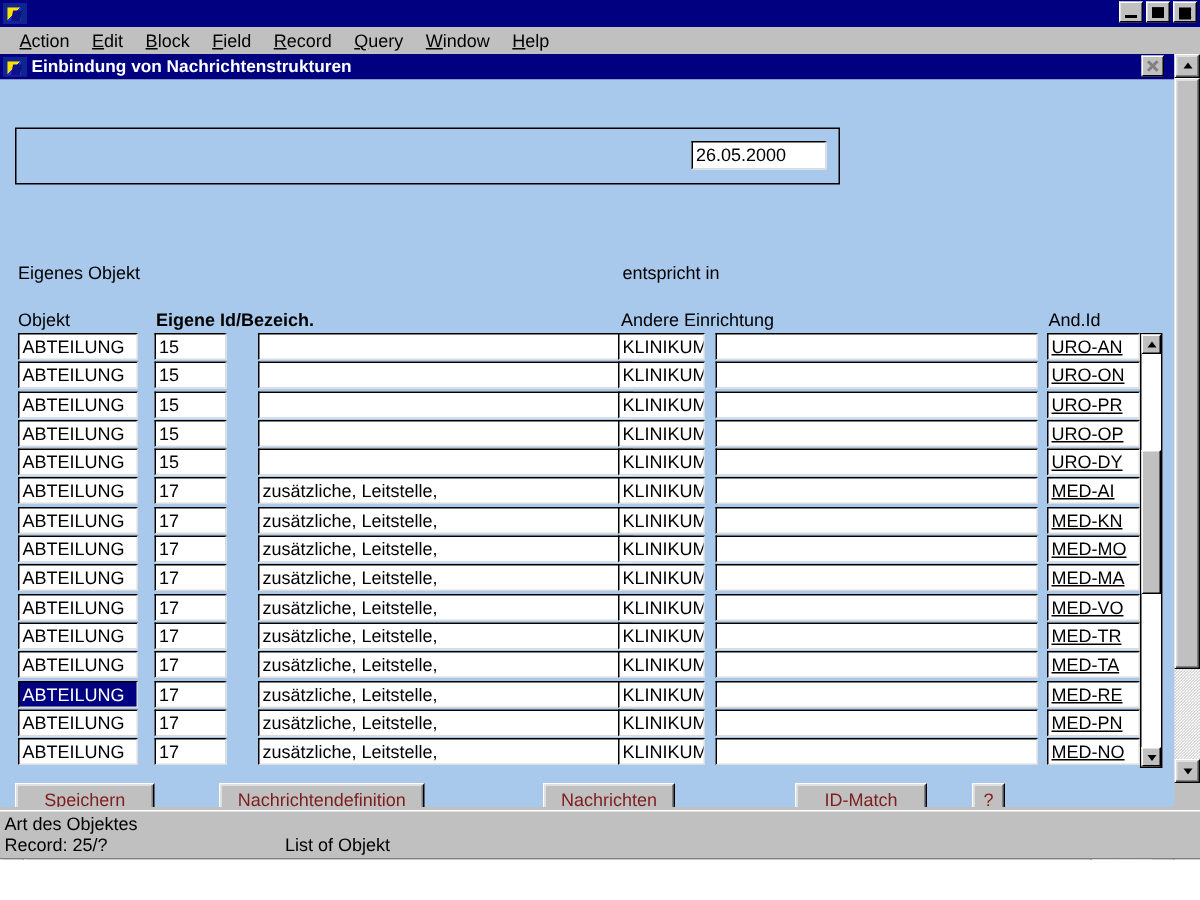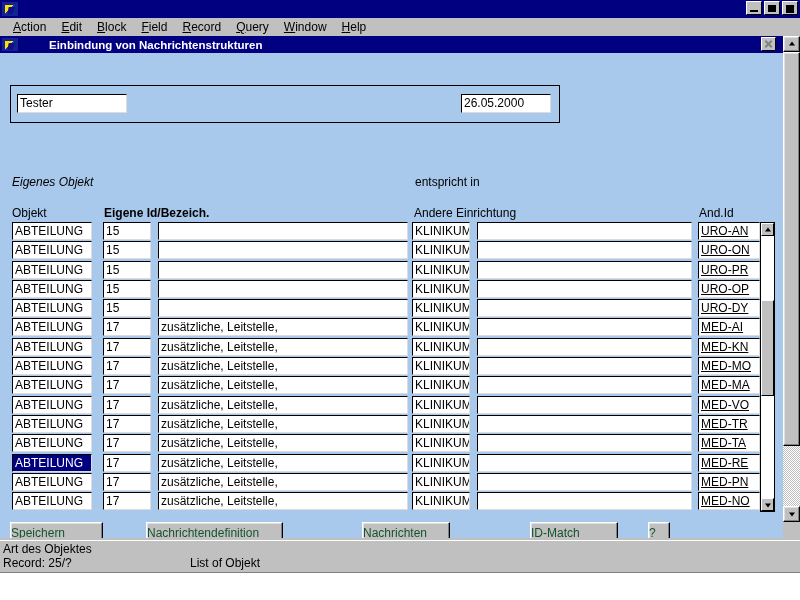--- a/index.html
+++ b/index.html
@@ -76,21 +76,21 @@
   
   .form-win{
     position:absolute;left:0;top:36px;width:800px;height:502px;
     background:#c0c0c0;
   }
   .form-title{
     position:absolute;left:0;top:0;width:800px;height:17px;
     background:#000080;color:#fff;display:flex;align-items:center;
   }
   .form-title .tb-icon{height:13px;}
-  .form-title .tb-title{font-size:11.5px;font-weight:bold;margin-left:28px;}
+  .form-title .tb-title{font-size:11.5px;font-weight:bold;}
   .form-close{
     position:absolute;right:24px;top:1px;width:15px;height:14px;
     background:#c0c0c0;
     border-top:1px solid #fff;border-left:1px solid #fff;
     border-right:1px solid #000;border-bottom:1px solid #000;
     box-sizing:border-box;
   }
   .form-close:before,.form-close:after{
     content:"";position:absolute;left:2px;top:5px;width:9px;height:2px;background:#808080;
   }
@@ -115,41 +115,41 @@
     font-size:12px;line-height:16px;
     padding:0 2px;
     white-space:nowrap;overflow:hidden;
     color:#000;
   }
   .f-tester{position:absolute;left:6px;top:8px;width:110px;height:19px;}
   .f-date{position:absolute;left:450px;top:8px;width:90px;height:19px;}
 
   
   .lbl{position:absolute;font-size:12px;color:#000;white-space:nowrap;}
-  .l-eig{left:12px;top:122px;font-style:italic;}
+  .l-eig{left:12px;top:122px;}
   .l-ent{left:415px;top:122px;}
   .l-objekt{left:12px;top:153px;}
   .l-eigid{left:104px;top:153px;font-weight:bold;}
   .l-andere{left:414px;top:153px;}
   .l-andid{left:699px;top:153px;}
 
   
   .grid{position:absolute;left:0;top:169px;width:783px;}
   .row{position:relative;height:19.3px;}
   .cell{
     position:absolute;top:0;height:18px;
     background:#fff;
     border-top:1px solid #000;border-left:1px solid #000;
     border-right:1px solid #dcdcdc;border-bottom:1px solid #dcdcdc;
     box-sizing:border-box;font-size:12px;line-height:16px;
     padding:0 2px;white-space:nowrap;overflow:hidden;
   }
   .c-objekt{left:12px;width:80px;}
   .c-id{left:103px;width:48px;}
-  .c-bez{left:158px;width:250px;}
+  .c-bez{left:172px;width:250px;}
   .c-einr{left:412px;width:58px;}
   .c-free{left:477px;width:215px;}
   .c-andid{left:698px;width:62px;text-decoration:underline;}
   .cell.sel{background:#000080;color:#fff;}
 
   
   .gsb{
     position:absolute;left:760px;top:169px;width:15px;height:290px;
     background:#fff;
     border:1px solid #000;box-sizing:border-box;
@@ -178,22 +178,22 @@
   }
 
   
   .btnrow{position:absolute;left:0;top:469px;width:783px;height:24px;}
   .btn{
     position:absolute;top:0;height:21px;background:#c0c0c0;
     border-top:1px solid #fff;border-left:1px solid #fff;
     border-right:1px solid #000;border-bottom:1px solid #000;
     box-shadow:inset -1px -1px 0 #808080, inset 1px 1px 0 #dfdfdf;
     box-sizing:border-box;
-    font-size:12px;display:flex;align-items:center;
-    color:#14532d;cursor:default;
+    font-size:12px;display:flex;align-items:center;justify-content:center;
+    color:#7f1d1d;cursor:default;
   }
   .btn u{text-decoration:underline;}
   .b1{left:10px;width:93px;}
   .b2{left:146px;width:137px;}
   .b3{left:362px;width:88px;}
   .b4{left:530px;width:88px;text-decoration:underline;}
   .b5{left:648px;width:22px;}
   .b6{left:698px;width:85px;margin-top:23px;}
 
   
@@ -302,21 +302,20 @@
 
     <div class="form-title">
       <div class="tb-icon"></div>
       <span class="tb-title">Einbindung von Nachrichtenstrukturen</span>
       <div class="form-close"></div>
     </div>
 
     <div class="canvas">
 
       <div class="hdr-panel">
-        <div class="fld f-tester">Tester</div>
         <div class="fld f-date">26.05.2000</div>
       </div>
 
       <div class="lbl l-eig">Eigenes Objekt</div>
       <div class="lbl l-ent">entspricht in</div>
 
       <div class="lbl l-objekt">Objekt</div>
       <div class="lbl l-eigid">Eigene Id/Bezeich.</div>
       <div class="lbl l-andere">Andere Einrichtung</div>
       <div class="lbl l-andid">And.Id</div>

